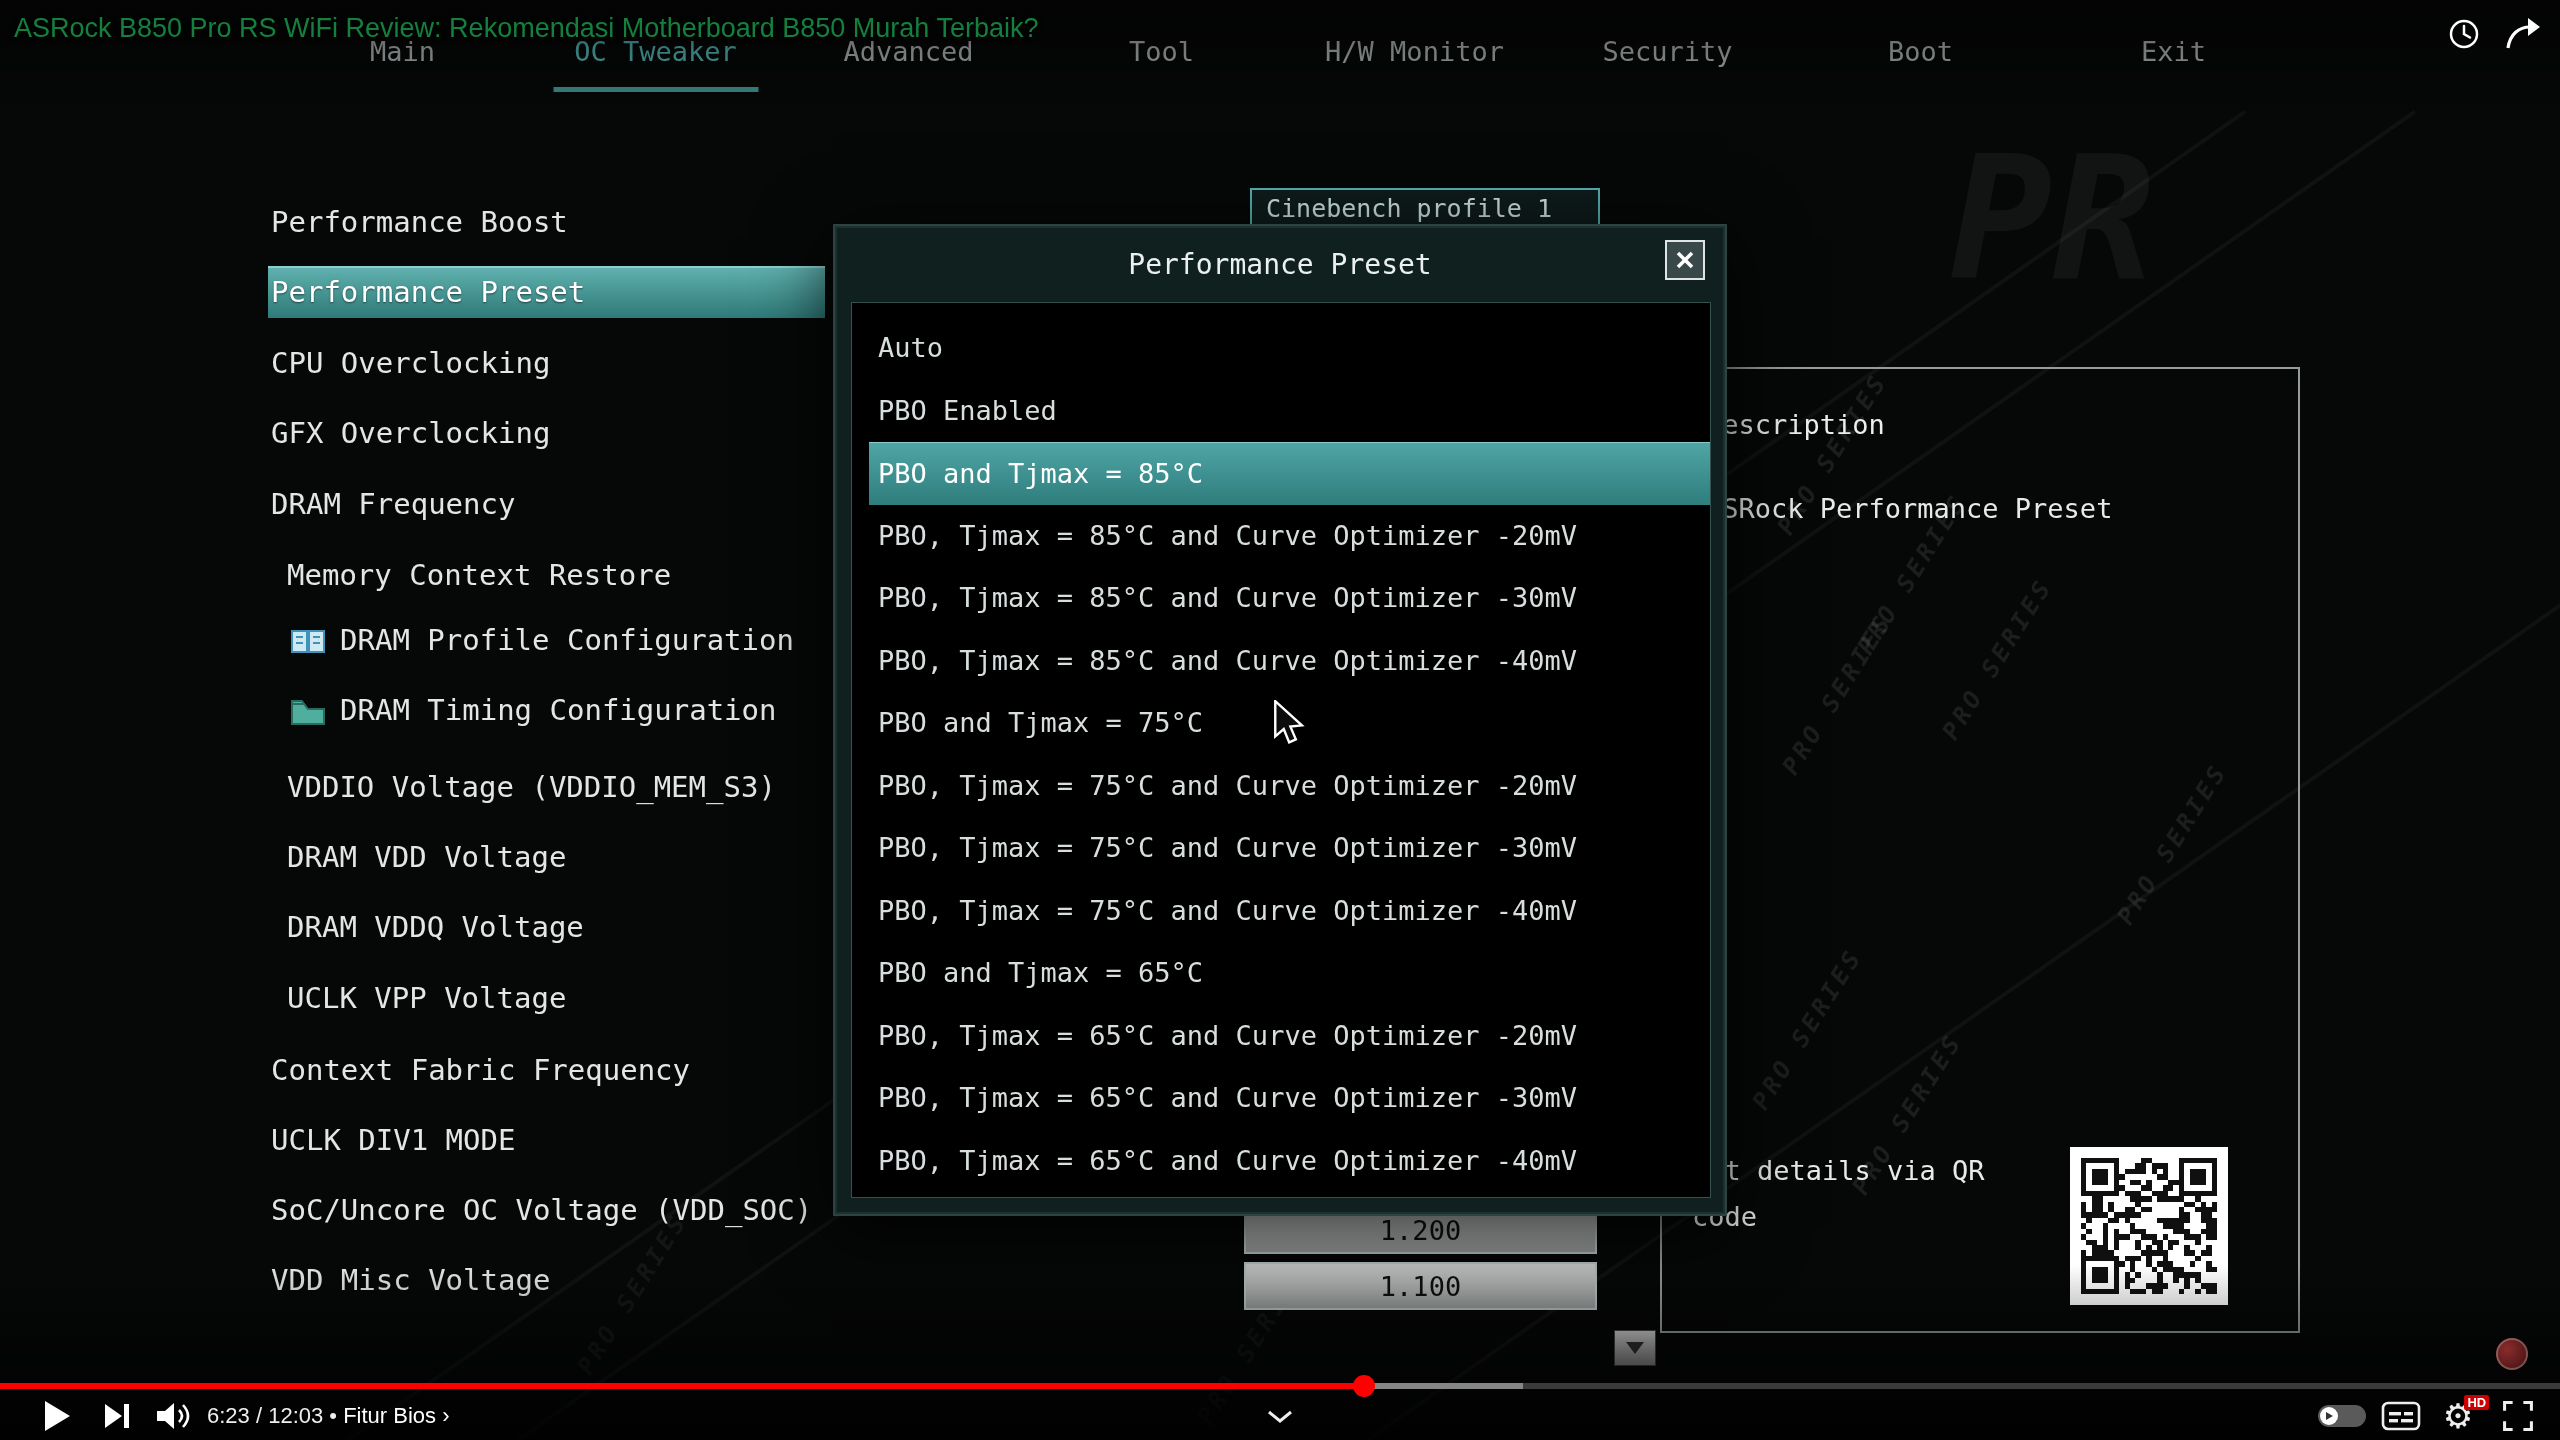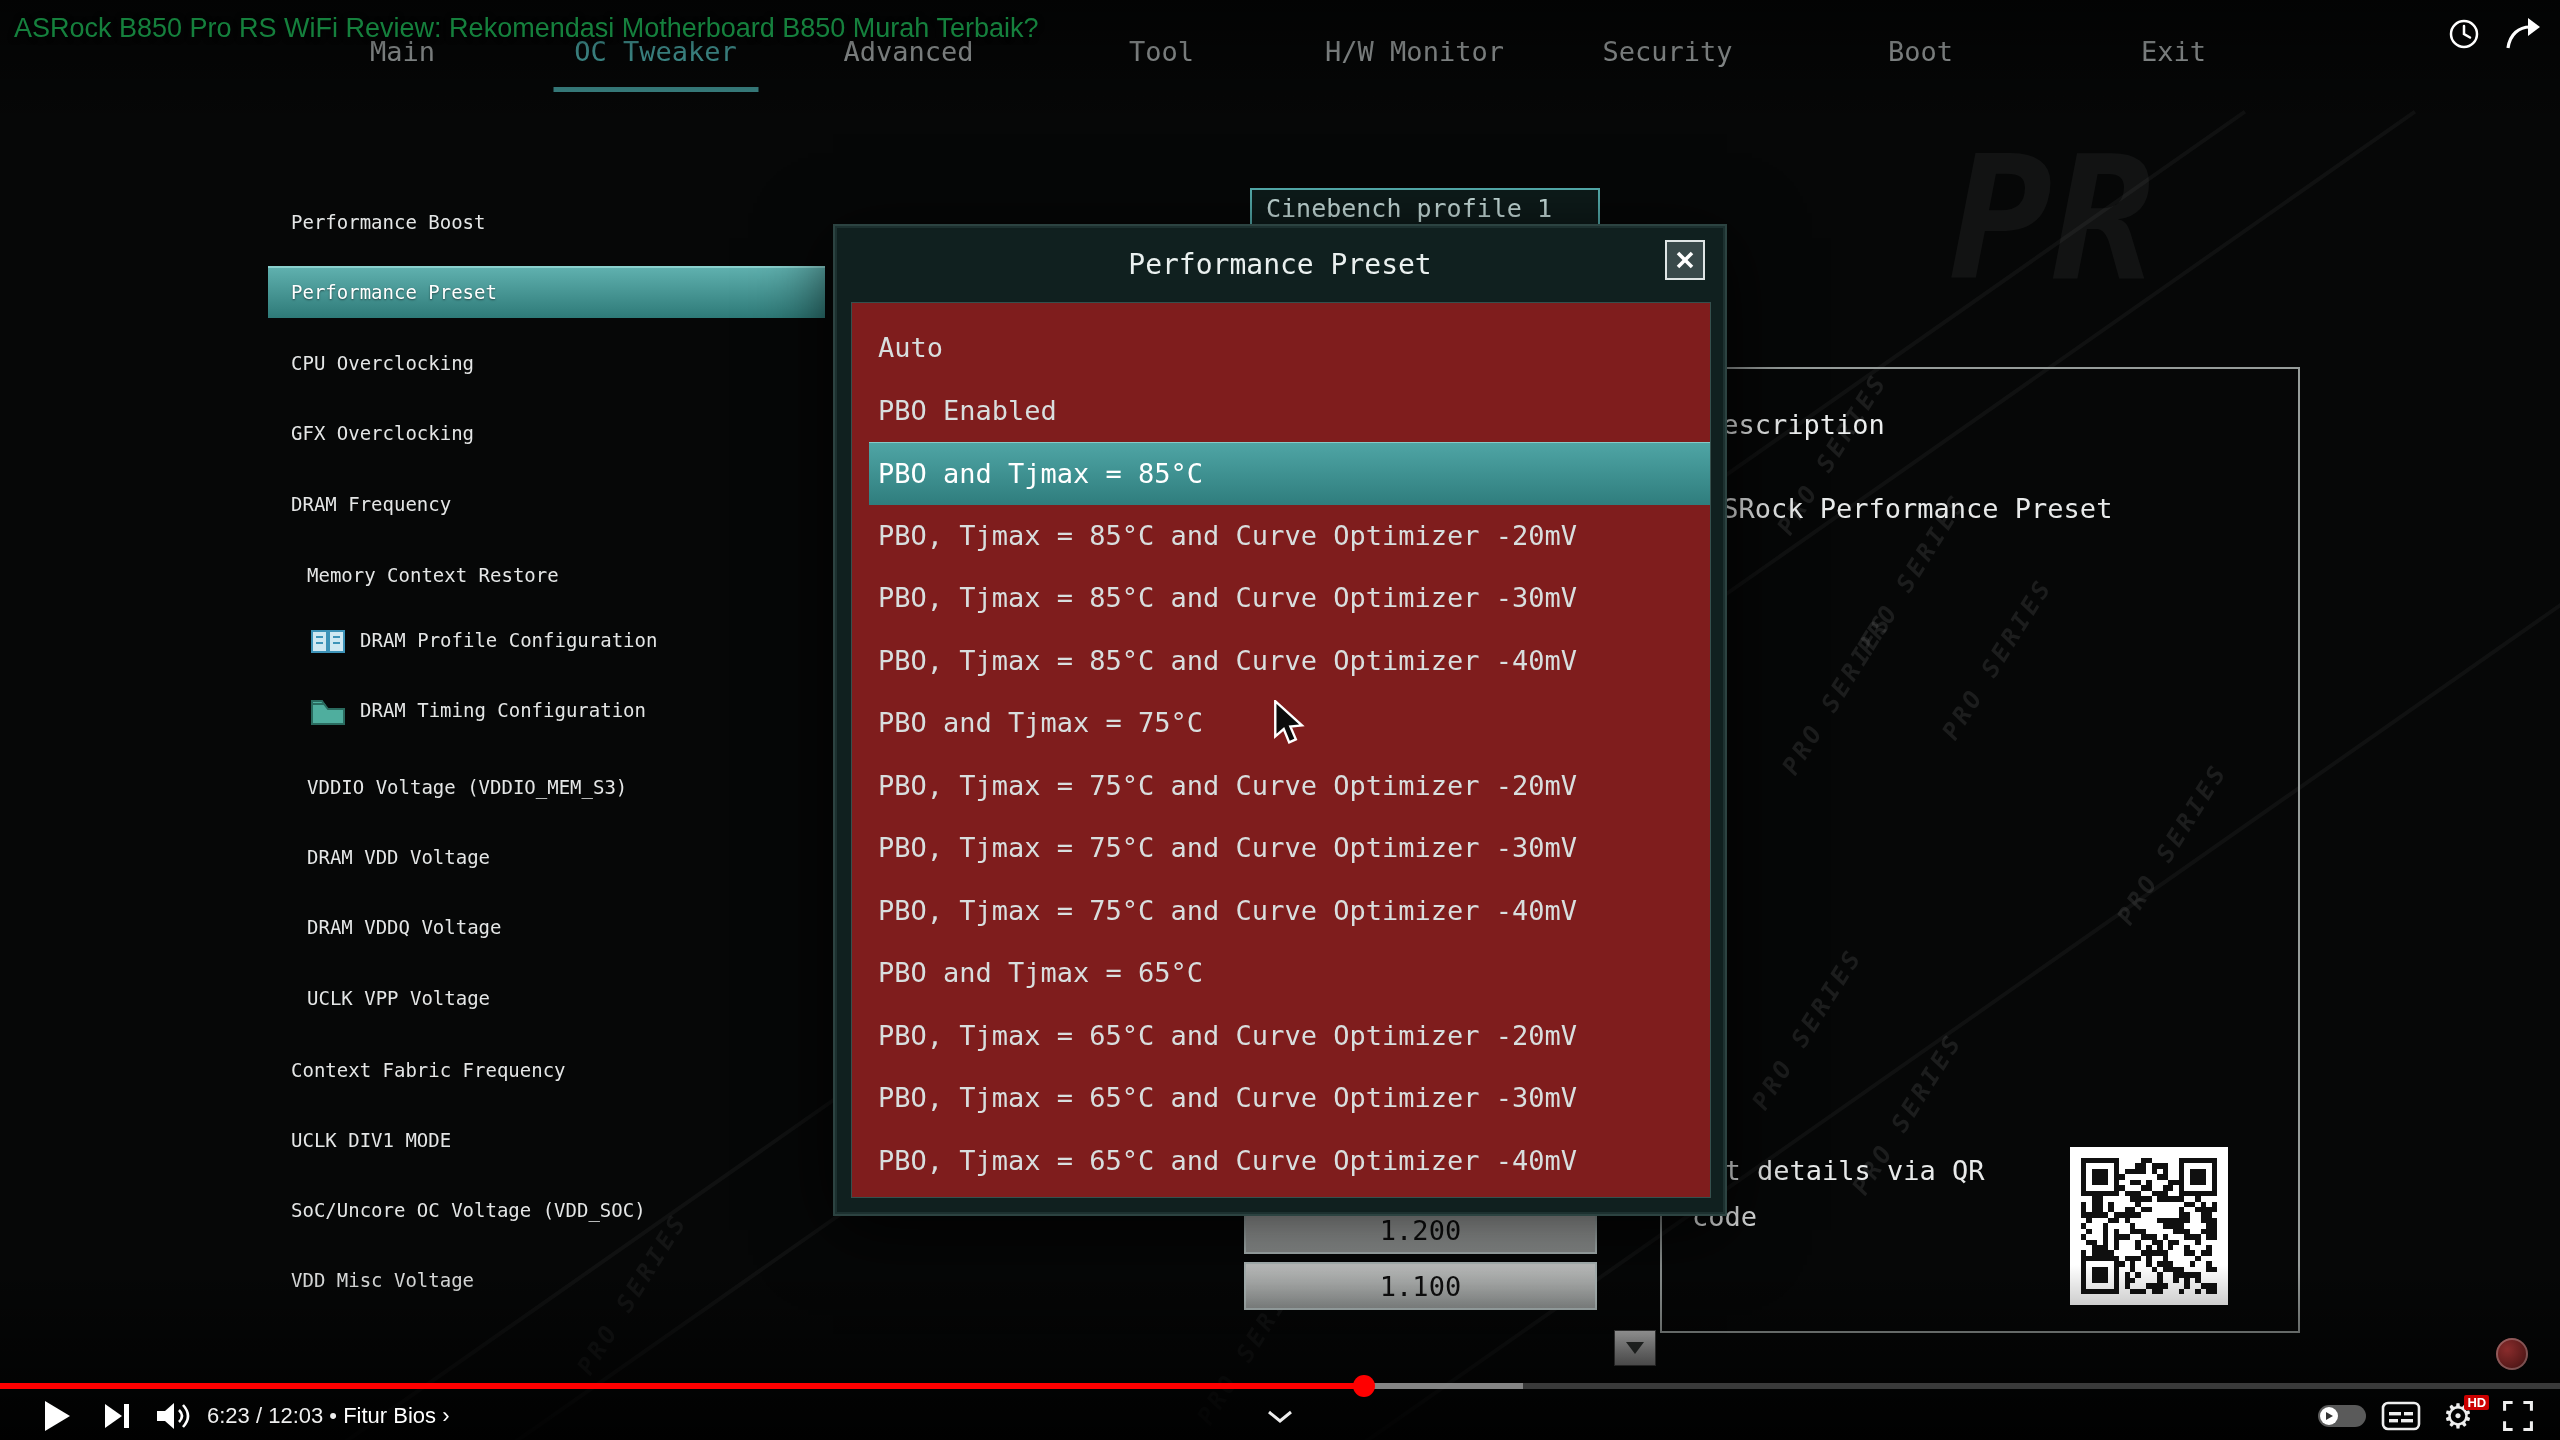--- a/index.html
+++ b/index.html
@@ -17,21 +17,21 @@
   .tabs{position:absolute;left:276px;top:26px;width:2024px;height:66px;display:grid;
         grid-template-columns:repeat(8,1fr);z-index:1;}
   .tab{position:relative;text-align:center;font-size:27px;color:#b0b6b6;padding-top:10px;cursor:default;}
   .tab.active{color:#52b8b6;}
   .tab.active::after{content:"";position:absolute;left:50%;transform:translateX(-50%);bottom:0;
         width:205px;height:5px;background:#3f8f8f;}
 
   
   .menu-hl{position:absolute;left:268px;top:266px;width:557px;height:52px;z-index:1;
         background:linear-gradient(180deg,#5fb0ae,#2e7a78);border-top:2px solid #8ad0cd;}
-  .menu-row{position:absolute;height:50px;line-height:50px;font-size:19px;white-space:nowrap;z-index:2;color:#e4e6e6;margin-left:20px;}
+  .menu-row{position:absolute;height:50px;line-height:50px;font-size:29px;white-space:nowrap;z-index:2;color:#e4e6e6;}
   .menu-row.sel{color:#ffffff;text-shadow:0 1px 2px rgba(0,0,0,.5);}
   .menu-row svg{vertical-align:middle;margin-right:14px;}
 
   
   .hint{position:absolute;left:1250px;top:188px;width:350px;height:112px;z-index:2;
         background:#0e1c1b;border:2px solid #57b2b2;padding:4px 14px;font-size:25px;color:#cfe6e4;overflow:hidden;}
   .valbox{position:absolute;left:1244px;width:353px;height:48px;z-index:1;text-align:center;line-height:46px;
         font-size:27px;color:#101010;background:linear-gradient(180deg,#d2d4d3,#979b9a);border:2px solid #b8c4c4;}
   .scrollbtn{position:absolute;left:1614px;top:1330px;width:42px;height:36px;z-index:1;
         background:linear-gradient(180deg,#d0d0d0,#8e8e8e);border:1px solid #444;
@@ -48,21 +48,21 @@
   .qr{position:absolute;left:408px;top:778px;width:158px;height:158px;background:#ffffff;padding:11px;}
   .qr svg{width:100%;height:100%;display:block;}
 
   
   .modal{position:absolute;left:833px;top:224px;width:894px;height:992px;z-index:5;
         background:#10201f;border:2px solid #2c4341;
         box-shadow:0 14px 70px rgba(0,0,0,.85), inset 0 0 0 2px rgba(90,130,125,0.18);}
   .modal-title{position:absolute;top:22px;left:0;width:100%;text-align:center;font-size:28px;color:#eaf0ef;}
   .modal-close{position:absolute;top:14px;right:20px;width:40px;height:40px;cursor:pointer;
         background:#39494a;border:2px solid #dfe5e5;display:flex;align-items:center;justify-content:center;}
-  .modal-list{position:absolute;left:16px;top:76px;width:860px;height:896px;background:#7f1d1d;
+  .modal-list{position:absolute;left:16px;top:76px;width:860px;height:896px;background:#000000;
         border:1px solid #35504d;padding-top:14px;overflow:hidden;}
   .opt{height:62.5px;line-height:62.5px;font-size:27px;color:#d8dede;padding-left:26px;white-space:nowrap;}
   .opt.sel{background:linear-gradient(180deg,#4fa5a5,#2f7d7d);margin:0 0 0 17px;padding-left:9px;
         color:#ffffff;border-top:1px solid #86cbc9;}
 
   
   .cursor{position:absolute;left:1272px;top:700px;z-index:6;}
 
   
   .top-grad{position:absolute;left:0;top:0;right:0;height:130px;z-index:7;

